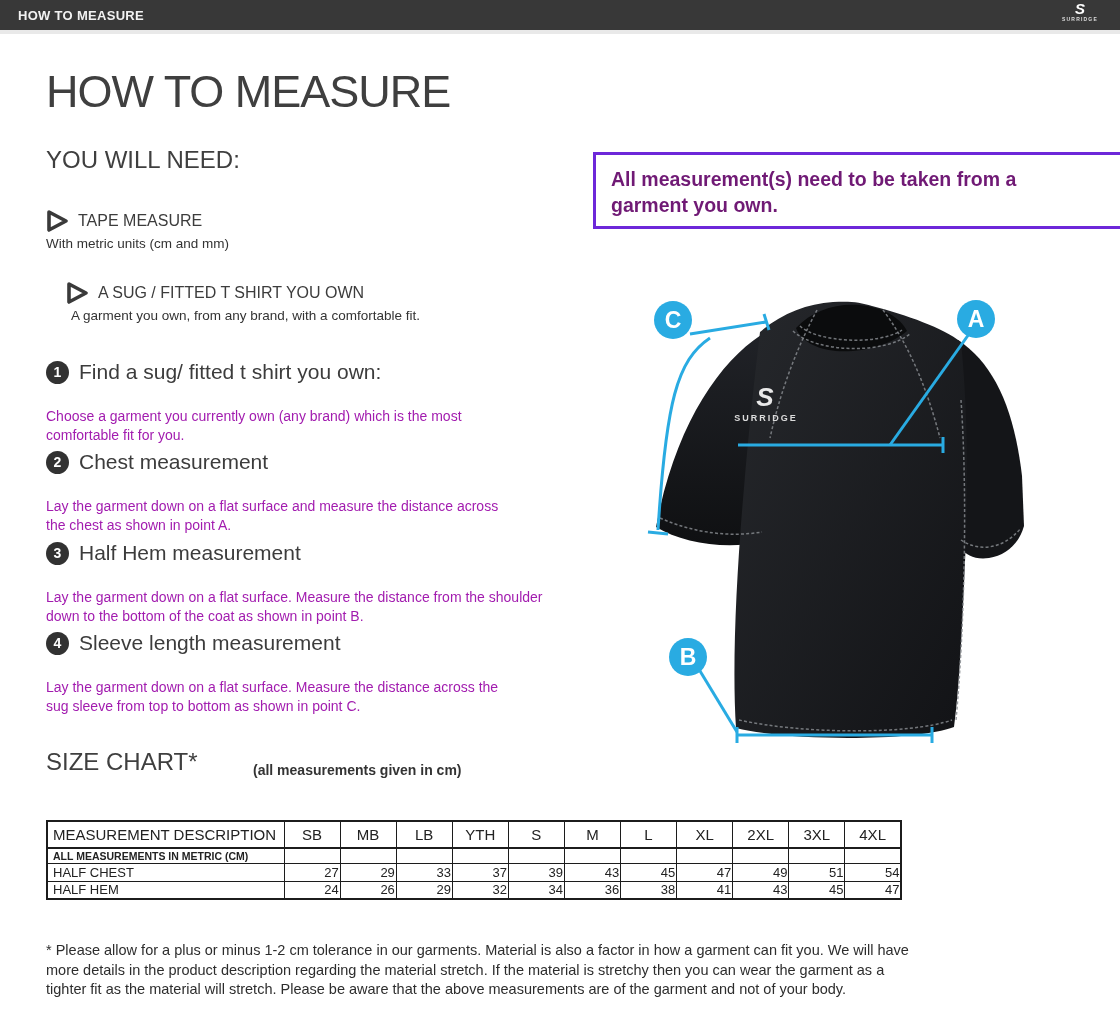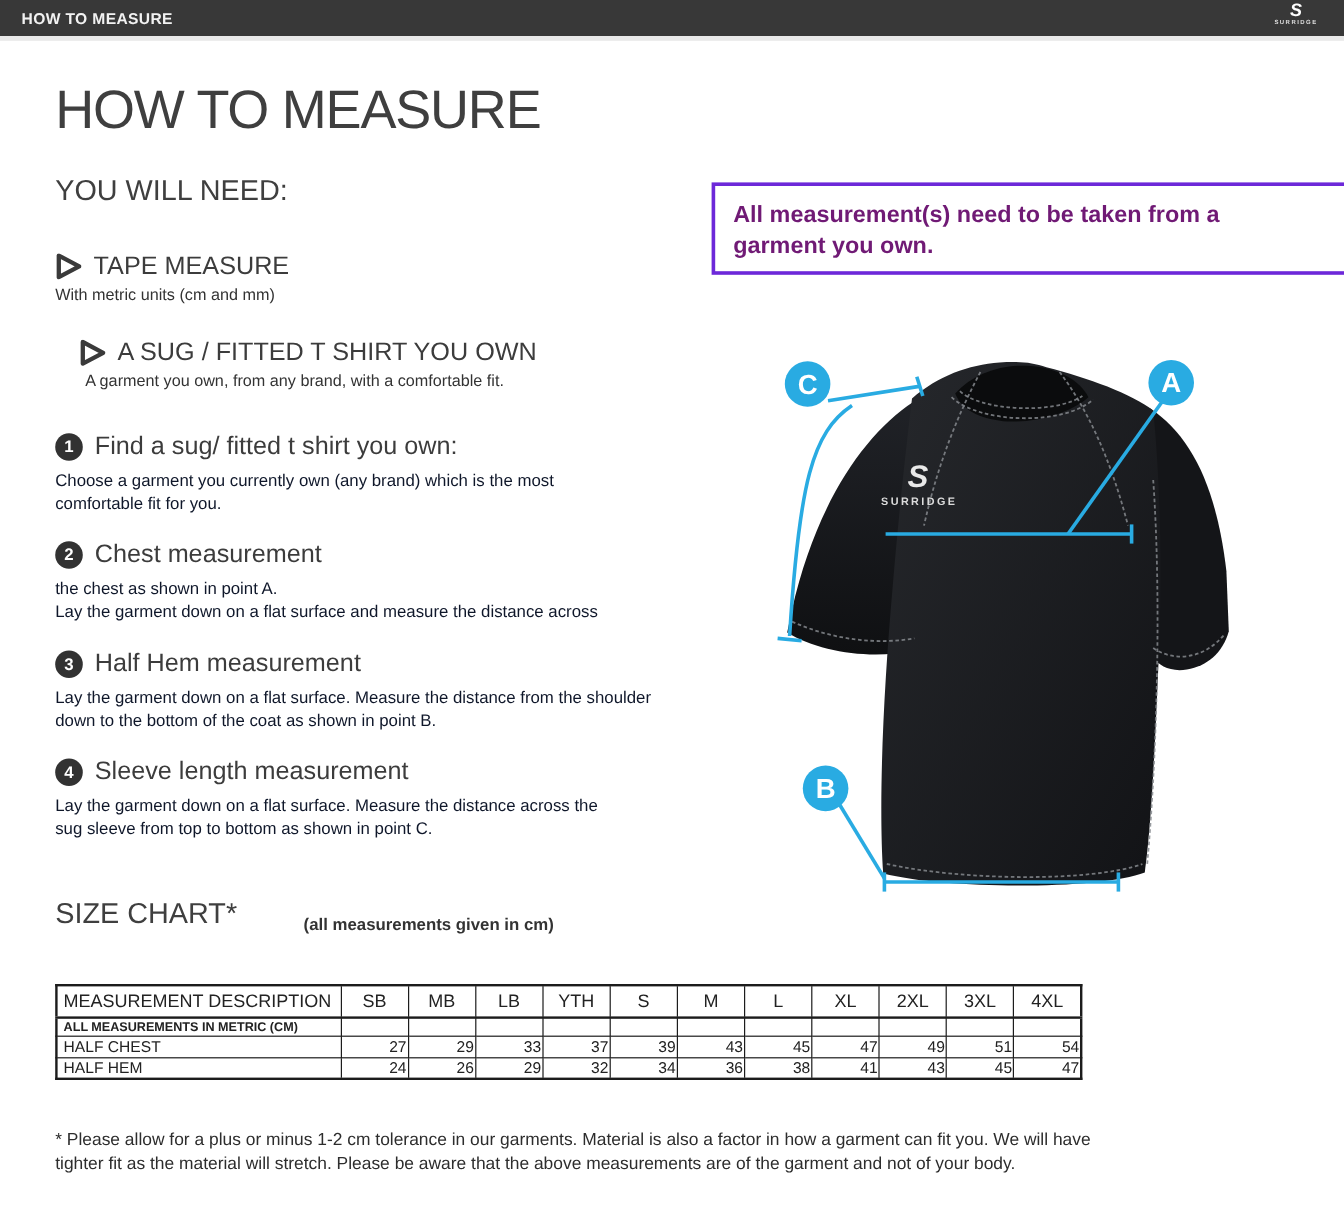--- a/index.html
+++ b/index.html
@@ -22,38 +22,38 @@
   
   .h1 { position:absolute; left:46px; top:66px; font-size:45px; font-weight:normal; letter-spacing:-1px; color:#3f3f3f; }
   .h2-need { position:absolute; left:46px; top:146px; font-size:24px; font-weight:normal; color:#3f3f3f; }
 
   
   .need-item { position:absolute; left:46px; width:540px; }
   .need-item-1 { top:210px; }
   .need-item-2 { top:282px;margin-left:20px; }
   .need-head { display:flex; align-items:center; gap:10px; }
   .tri-icon { width:22px; height:22px; flex:0 0 22px; }
-  .need-label { font-size:21px; color:#3c3c3c; }
+  .need-label { font-size:16px; color:#3c3c3c; }
   .need-desc { font-size:13.5px; color:#333; margin-top:4px; }
   .need-item-2 .need-desc { margin-left:5px; }
 
   
   .step { position:absolute; left:46px; width:540px; }
   .step-1 { top:360px; }
   .step-2 { top:450px; }
   .step-3 { top:541px; }
   .step-4 { top:631px; }
   .step-head { display:flex; align-items:center; gap:10px; }
   .step-num {
     width:23px; height:23px; flex:0 0 23px; border-radius:50%;
     background:#323232; color:#fff; font-size:14px; font-weight:bold;
     display:flex; align-items:center; justify-content:center;
   }
   .step-title { font-size:21px; color:#3c3c3c; }
-  .step-body { margin-top:7px; font-size:14px; line-height:19px; color:#0f172a; }
+  .step-body { margin-top:23px; font-size:14px; line-height:19px; color:#a21caf; }
 
   
   .callout {
     position:absolute; left:593px; top:152px; width:599px; height:77px;
     border:3px solid #6d28d9; padding:11px 15px;
     font-size:19.5px; font-weight:bold; line-height:26px; color:#701a75;
   }
   .callout div { display:block; }
 
   
@@ -134,22 +134,22 @@
       <div>comfortable fit for you.</div>
     </div>
   </div>
 
   <div class="step step-2">
     <div class="step-head">
       <span class="step-num">2</span>
       <span class="step-title">Chest measurement</span>
     </div>
     <div class="step-body">
+      <div>Lay the garment down on a flat surface and measure the distance across</div>
       <div>the chest as shown in point A.</div>
-      <div>Lay the garment down on a flat surface and measure the distance across</div>
     </div>
   </div>
 
   <div class="step step-3">
     <div class="step-head">
       <span class="step-num">3</span>
       <span class="step-title">Half Hem measurement</span>
     </div>
     <div class="step-body">
       <div>Lay the garment down on a flat surface. Measure the distance from the shoulder</div>
@@ -287,16 +287,17 @@
           <td>41</td>
           <td>43</td>
           <td>45</td>
           <td>47</td>
         </tr>
       </tbody>
   </table>
 
   <p class="footnote">
     <span style="display:block">* Please allow for a plus or minus 1-2 cm tolerance in our garments. Material is also a factor in how a garment can fit you. We will have</span>
+    <span style="display:block">more details in the product description regarding the material stretch.  If the material is stretchy then you can wear the garment as a</span>
     <span style="display:block">tighter fit as the material will stretch.  Please be aware that the above measurements are of the garment and not of your body.</span>
   </p>
 
 </div>
 
 </body></html>

